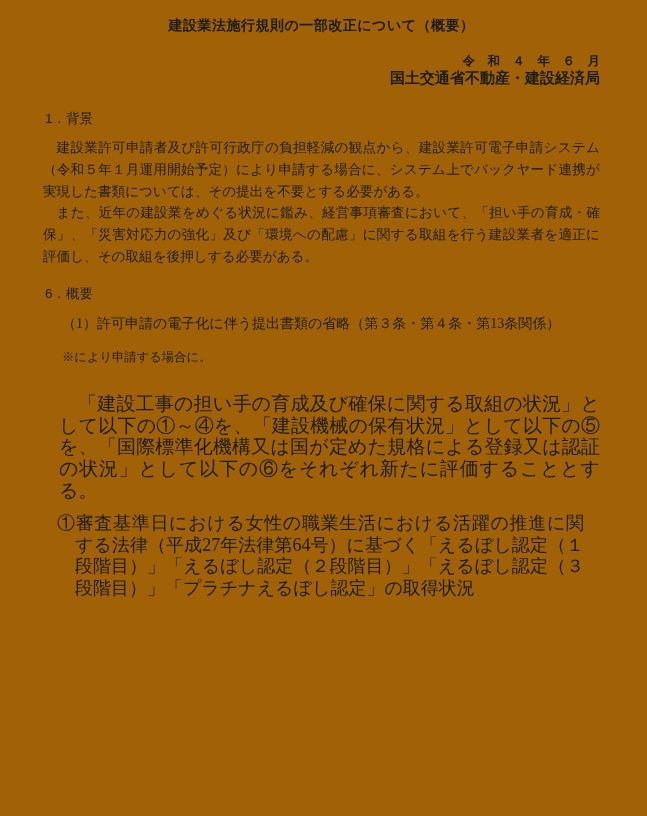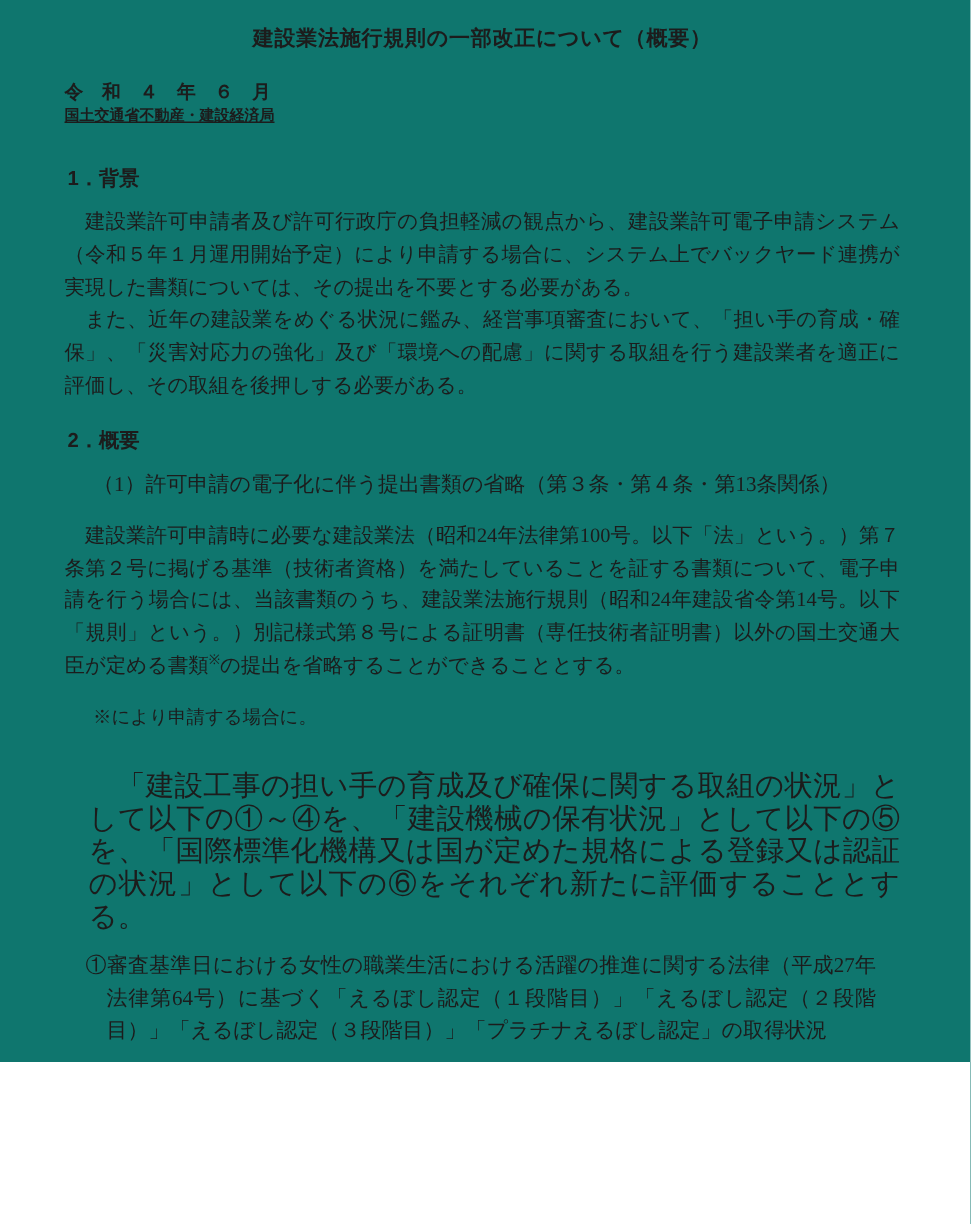--- a/index.html
+++ b/index.html
@@ -3,48 +3,49 @@
 <meta charset="utf-8">
 <style>
   html, body {
     margin: 0;
     padding: 0;
     background: #ffffff;
   }
   .page {
     position: relative;
     width: 647px;
-    height: 708px;
+    height: 816px;
     box-sizing: border-box;
-    background: #0f766e;
+    background: #a16207;
     padding: 15px 47px 16px 43px;
     font-family: "Liberation Serif", "DejaVu Serif", serif;
     color: #1c1c1c;
     overflow: hidden;
   }
   .doc-title {
     text-align: center;
     font-family: "Liberation Sans", "DejaVu Sans", sans-serif;
     font-weight: bold;
     font-size: 14px;
     line-height: 20px;
     letter-spacing: 0.5px;
     margin: 0 0 18px 0;
   }
   .header-block {
+    text-align: right;
     margin: 0 0 24px 0;
     font-family: "Liberation Sans", "DejaVu Sans", sans-serif;
     font-weight: bold;
   }
   .date-line { font-size: 12.5px; line-height: 17px; }
-  .org-line  { font-size: 10px; line-height: 15px; text-decoration: underline; }
+  .org-line  { font-size: 15px; line-height: 15px; }
   .dept-line { font-size: 12.5px; line-height: 17px; }
   .sec-heading {
     font-family: "Liberation Sans", "DejaVu Sans", sans-serif;
-    font-weight: bold;
+    font-weight: normal;
     font-size: 13.5px;
     line-height: 20px;
     margin: 0 0 8px 2px;
   }
   .sec-heading.overview-h {
     margin-top: 16px;
     margin-bottom: 10px;
   }
   .body-para {
     font-size: 13.6px;
@@ -67,21 +68,21 @@
   }
   .sub2 { margin-top: 28px; }
   .sub2-para {
     font-size: 19px;
     line-height: 21.8px;
     text-indent: 1em;
     text-align: justify;
     margin: 0 0 11px 16px;
   }
   .circled-item {
-    font-size: 14px;
+    font-size: 18px;
     line-height: 21.8px;
     text-align: justify;
     margin: 0 16px 10px 14px;
     padding-left: 1em;
     text-indent: -1em;
   }
   sup.kome {
     font-size: 9px;
     vertical-align: super;
     line-height: 0;
@@ -99,25 +100,24 @@
     <div class="org-line">国土交通省不動産・建設経済局</div>
   </div>
 
   <div class="section">
     <h2 class="sec-heading">1．背景</h2>
     <p class="body-para">建設業許可申請者及び許可行政庁の負担軽減の観点から、建設業許可電子申請システム（令和５年１月運用開始予定）により申請する場合に、システム上でバックヤード連携が実現した書類については、その提出を不要とする必要がある。</p>
     <p class="body-para">また、近年の建設業をめぐる状況に鑑み、経営事項審査において、「担い手の育成・確保」、「災害対応力の強化」及び「環境への配慮」に関する取組を行う建設業者を適正に評価し、その取組を後押しする必要がある。</p>
   </div>
 
   <div class="section">
-    <h2 class="sec-heading overview-h">2．概要</h2>
+    <h2 class="sec-heading overview-h">6．概要</h2>
 
     <div class="sub1">
       <p class="sub-heading">（1）許可申請の電子化に伴う提出書類の省略（第３条・第４条・第13条関係）</p>
-      <p class="body-para"><span>建設業許可申請時に必要な建設業法（昭和24年法律第100号。以下「法」という。）第７条第２号に掲げる基準（技術者資格）を満たしていることを証する書類について、電子申請を行う場合には、当該書類のうち、建設業法施行規則（昭和24年建設省令第14号。以下「規則」という。）別記様式第８号による証明書（専任技術者証明書）以外の国土交通大臣が定める書類</span><sup class="kome">※</sup><span>の提出を省略することができることとする。</span></p>
       <p class="note-line">※により申請する場合に。</p>
     </div>
 
     <div class="sub2">
       <p class="sub2-para">「建設工事の担い手の育成及び確保に関する取組の状況」として以下の①～④を、「建設機械の保有状況」として以下の⑤を、「国際標準化機構又は国が定めた規格による登録又は認証の状況」として以下の⑥をそれぞれ新たに評価することとする。</p>
       <p class="circled-item">①審査基準日における女性の職業生活における活躍の推進に関する法律（平成27年法律第64号）に基づく「えるぼし認定（１段階目）」「えるぼし認定（２段階目）」「えるぼし認定（３段階目）」「プラチナえるぼし認定」の取得状況</p>
 
     </div>
   </div>
 

